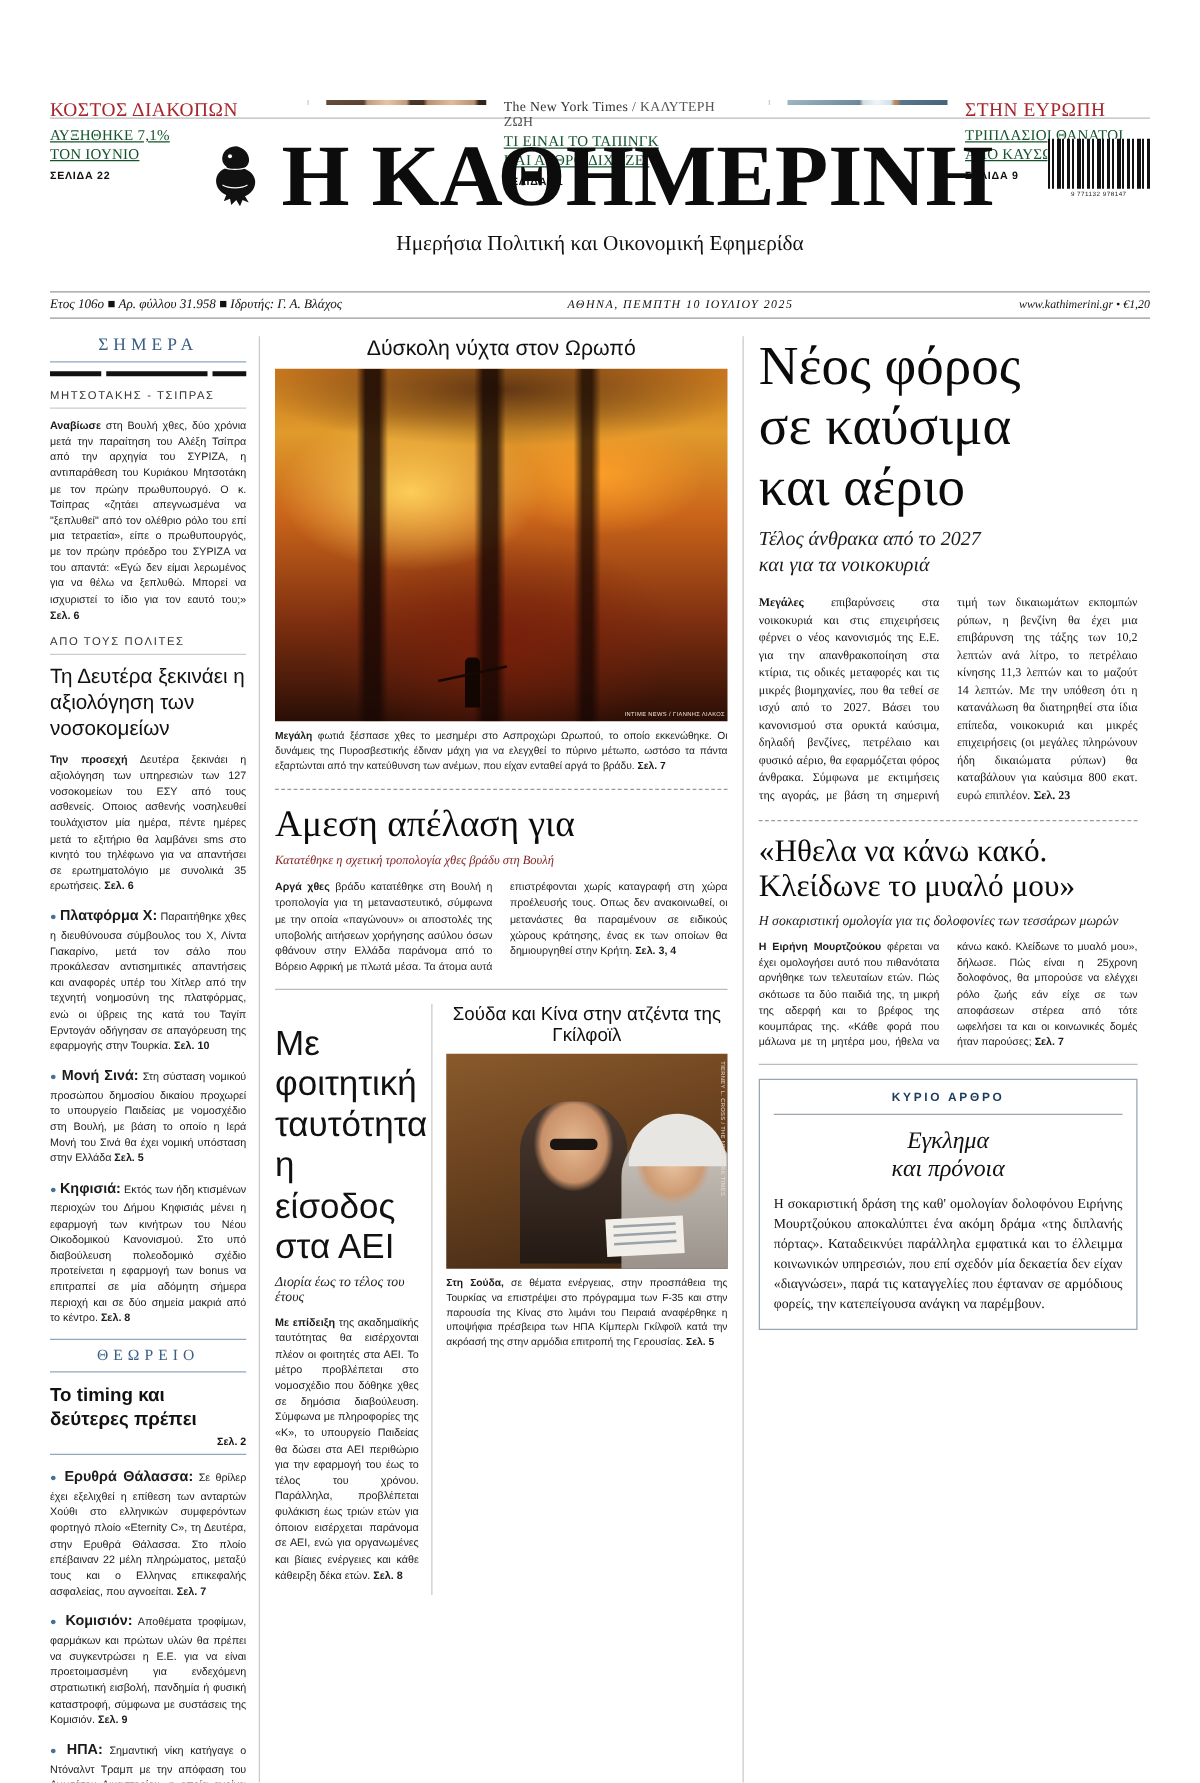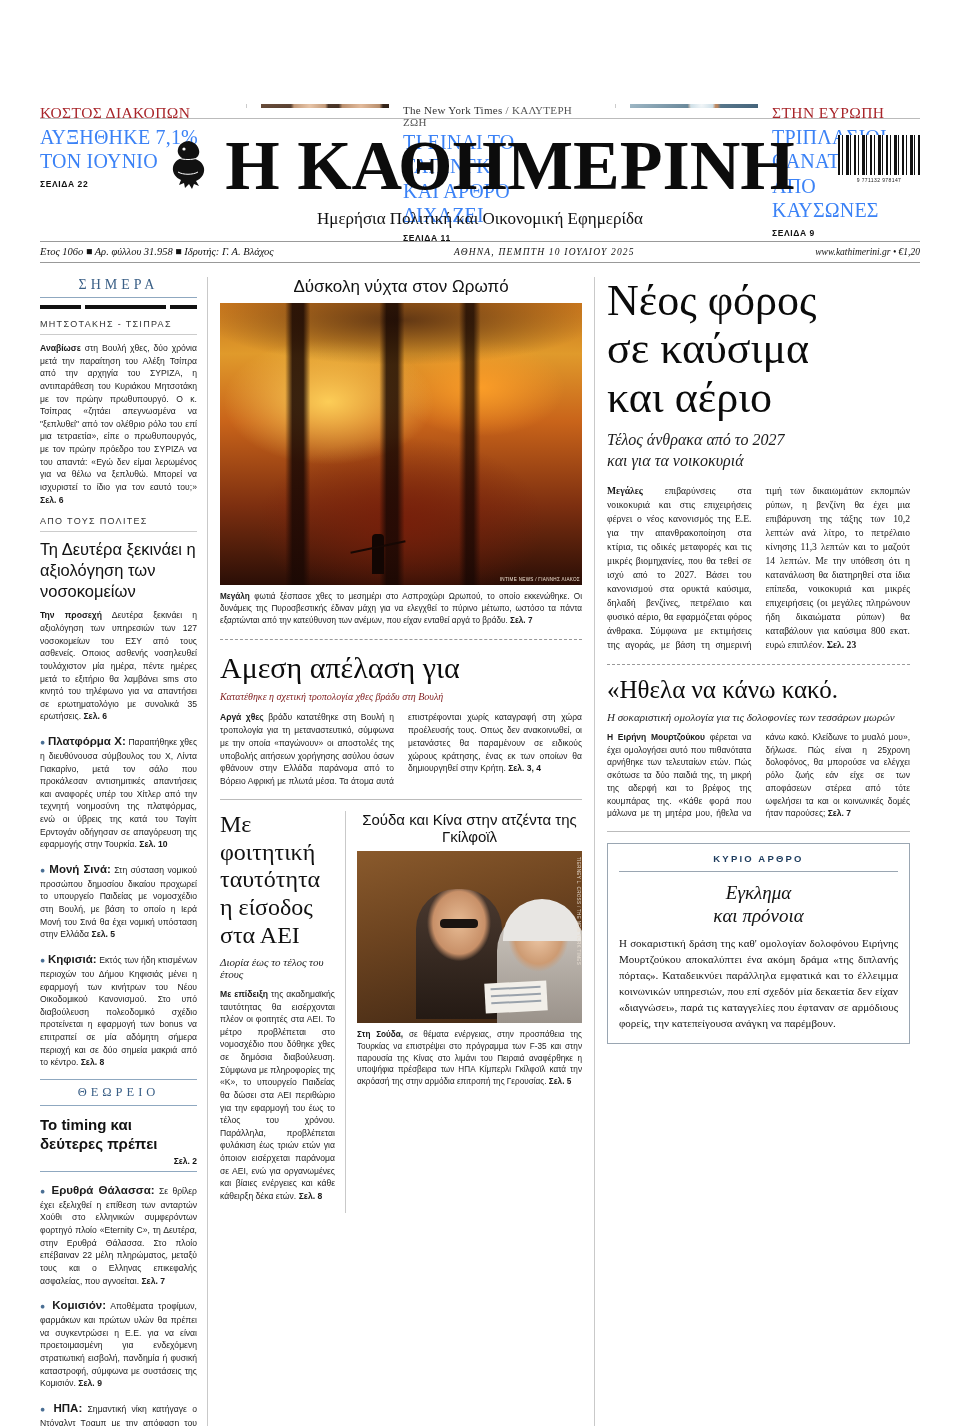--- a/index.html
+++ b/index.html
@@ -7,25 +7,25 @@
   body {
     width: 960px; height: 1426px;
     background: #ffffff;
     font-family: "Liberation Sans", sans-serif;
     color: #111;
     overflow: hidden;
   }
   .page { width: 960px; height: 1426px; position: relative; padding: 0 40px; }
 
   
-  .topbanner { display: flex; align-items: stretch; padding-top: 80px; height: 84px; margin-top: 24px; }
+  .topbanner { display: flex; align-items: stretch; padding-top: 80px; height: 84px; }
   .tb-cell { display: flex; align-items: stretch; }
   .tb-text { padding-right: 14px; }
   .tb-kicker { font-family: "Liberation Serif", serif; font-size: 15.5px; letter-spacing: .4px; color: #a8252a; margin-bottom: 3px; }
-  .tb-line { font-family: "Liberation Serif", serif; font-size: 20px; letter-spacing: .2px; color: #3b82f6; line-height: 1.22; }
+  .tb-line { font-family: "Liberation Serif", serif; font-size: 12px; letter-spacing: .2px; color: #14532d; line-height: 1.22; text-decoration: underline; }
   .tb-page { font-size: 8.5px; font-weight: bold; letter-spacing: .6px; margin-top: 5px; color: #111; }
   .tb-nyt { font-family: "Liberation Serif", serif; font-size: 11px; color: #555; margin-bottom: 2px; letter-spacing: .3px;}
   .tb-nyt b { font-weight: normal; font-family: "Liberation Serif", serif; color:#333; }
   .tb-divider { width: 1px; background: #ccc; margin: 0 14px; }
   .tb-photo { width: 128px; background: #6a5242; position: relative; overflow: hidden; }
   .tb-photo .credit { position: absolute; left: 1px; top: 6px; writing-mode: vertical-rl; font-size: 4.4px; color: #ddd; letter-spacing: .3px; }
   .ph1 { background:
      radial-gradient(ellipse 26px 34px at 38% 48%, #e8c5a8 0%, #c29a7a 60%, rgba(0,0,0,0) 72%),
      radial-gradient(ellipse 30px 40px at 78% 56%, #e3bb9c 0%, #b98f6e 62%, rgba(0,0,0,0) 74%),
      linear-gradient(170deg, #6b4f3c, #2e1f16); }
@@ -38,21 +38,21 @@
   
   .masthead { text-align: center; padding-top: 12px; position: relative; }
   .mast-row { display: flex; align-items: center; justify-content: center; gap: 14px; }
   .logo-bird { width: 46px; height: 56px; flex: 0 0 auto; }
   .mast-title { font-family: "Liberation Serif", serif; font-size: 70px; font-weight: bold; letter-spacing: 0px; line-height: 1; color: #0c0c0c; }
   .barcode { position: absolute; right: 0; top: 16px; width: 82px; height: 50px; }
   .barcode .bars { height: 40px; width: 82px;
     background: repeating-linear-gradient(90deg,#111 0 2px,#fff 2px 4px,#111 4px 5px,#fff 5px 8px,#111 8px 11px,#fff 11px 12px,#111 12px 13px,#fff 13px 16px); }
   .barcode .bnum { font-size: 5px; letter-spacing: .4px; color: #222; text-align: center; margin-top: 2px;}
   .mast-sub { font-family: "Liberation Serif", serif; font-size: 17px; margin-top: 8px; color: #111; }
-  .mast-meta { display: flex; align-items: baseline; justify-content: space-between; border-top: 1px solid #999; border-bottom: 1px solid #999; margin-top: 12px; padding: 4px 0 5px 0; }
+  .mast-meta { display: flex; align-items: baseline; justify-content: space-between; border-top: 1px solid #999; border-bottom: 1px solid #999; margin-top: 28px; padding: 4px 0 5px 0; }
   .mm-left { font-family: "Liberation Serif", serif; font-style: italic; font-size: 10.5px; color: #111; }
   .mm-center { font-family: "Liberation Serif", serif; font-style: italic; font-size: 9.5px; letter-spacing: 1.2px; color: #111; }
   .mm-right { font-family: "Liberation Serif", serif; font-style: italic; font-size: 9.5px; color: #111; }
 
   
   .grid { display: flex; margin-top: 14px; }
   .col-left { width: 168px; flex: 0 0 168px; border-right: 1px solid #c9c9c9; padding-right: 10px; }
   .col-mid { width: 386px; flex: 0 0 386px; padding: 0 12px; }
   .col-right { width: 316px; flex: 0 0 316px; padding-left: 12px; border-left: 1px solid #c9c9c9; }
 
@@ -98,21 +98,21 @@
   .solid-rule { border: 0; border-top: 1px solid #bbb; margin: 11px 0; }
 
   .art-h1 { font-family: "Liberation Serif", serif; font-size: 30px; line-height: 1.12; margin: 0 0 7px 0; font-weight: normal; color: #0c0c0c; }
   .art-sub { font-family: Liberation Serif, serif; font-style: italic; font-size: 10px; color: #7f1d1d; margin: 0 0 9px 0; }
   .cols2 { column-count: 2; column-gap: 14px; }
   .body-m { font-size: 8.5px; line-height: 1.5; text-align: justify; color: #1b1b1b; margin: 0; }
 
   .mid-split { display: flex; }
   .ms-left { width: 126px; flex: 0 0 126px; padding-right: 10px; border-right: 1px solid #c9c9c9; }
   .ms-right { flex: 1; padding-left: 11px; }
-  .art-h2 { font-family: Liberation Serif, serif; font-size: 24px; line-height: 1.16; margin: 0 0 6px 0; font-weight: normal; }
+  .art-h2 { font-family: Liberation Sans, sans-serif; font-size: 28px; line-height: 1.16; margin: 16px 0 6px 0; font-weight: normal; }
   .art-sub-s { font-family: "Liberation Serif", serif; font-style: italic; font-size: 11px; color: #222; margin: 0 0 8px 0; }
 
   .senate-photo { width: 100%; height: 172px; position: relative; overflow: hidden;
     background: linear-gradient(165deg, #8a5a2c 0%, #6d4420 40%, #3d2513 100%); }
   .senate-photo .p1 { position:absolute; left: 26%; top: 22%; width: 86px; height: 130px; border-radius: 40px 40px 0 0;
     background: radial-gradient(ellipse 40px 48px at 50% 26%, #e7bb94 0%, #c89068 65%, rgba(0,0,0,0) 80%), linear-gradient(180deg, #4b3a30, #241a14); }
   .senate-photo .p1:after { content:""; position:absolute; left:24px; top:30px; width:38px; height:9px; background:#1b1410; border-radius:4px; }
   .senate-photo .p2 { position:absolute; left: 62%; top: 34%; width: 90px; height: 115px; border-radius: 42px 42px 0 0;
     background: radial-gradient(ellipse 38px 44px at 46% 24%, #ecc6a4 0%, #cd9b73 62%, rgba(0,0,0,0) 80%), linear-gradient(180deg, #cfc9c2, #9a928a); }
   .senate-photo .p2:before { content:""; position:absolute; left:6px; top:-10px; width:78px; height:42px; border-radius:40px 40px 0 0; background:#e8e6e3; }
@@ -300,20 +300,21 @@
         <div class="cols2">
           <p class="body-serif"><b>Μεγάλες</b><span> επιβαρύνσεις στα νοικοκυριά και στις επιχειρήσεις φέρνει ο νέος κανονισμός της Ε.Ε. για την απανθρακοποίηση στα κτίρια, τις οδικές μεταφορές και τις μικρές βιομηχανίες, που θα τεθεί σε ισχύ από το 2027. Βάσει του κανονισμού στα ορυκτά καύσιμα, δηλαδή βενζίνες, πετρέλαιο και φυσικό αέριο, θα εφαρμόζεται φόρος άνθρακα. Σύμφωνα με εκτιμήσεις της αγοράς, με βάση</span> <span>τη σημερινή τιμή των δικαιωμάτων εκπομπών ρύπων, η βενζίνη θα έχει μια επιβάρυνση της τάξης των 10,2 λεπτών ανά λίτρο, το πετρέλαιο κίνησης 11,3 λεπτών και το μαζούτ 14 λεπτών. Με την υπόθεση ότι η κατανάλωση θα διατηρηθεί στα ίδια επίπεδα, νοικοκυριά και μικρές επιχειρήσεις (οι μεγάλες πληρώνουν ήδη δικαιώματα ρύπων) θα καταβάλουν για καύσιμα 800 εκατ. ευρώ επιπλέον. </span><span class="page-ref">Σελ. 23</span></p>
         </div>
       </div>
 
       <hr class="dash-rule">
 
       <div>
         <h1 class="art-h1" style="font-size:25px">
           <span>«Ηθελα να κάνω κακό.</span><br>
+          <span>Κλείδωνε το μυαλό μου»</span>
         </h1>
         <div class="art-sub-s">Η σοκαριστική ομολογία για τις δολοφονίες των τεσσάρων μωρών</div>
         <div class="cols2">
           <p class="body-m"><b>Η Ειρήνη Μουρτζούκου</b><span> φέρεται να έχει ομολογήσει αυτό που πιθανότατα αρνήθηκε των τελευταίων ετών. Πώς σκότωσε τα δύο παιδιά της, τη μικρή της αδερφή και το βρέφος της κουμπάρας της. «Κάθε φορά που μάλωνα με τη μητέρα μου, ήθελα</span><span> να κάνω κακό. Κλείδωνε το μυαλό μου», δήλωσε. Πώς είναι η 25χρονη δολοφόνος, θα μπορούσε να ελέγχει ρόλο ζωής εάν είχε σε των αποφάσεων στέρεα από τότε ωφελήσει τα και οι κοινωνικές δομές ήταν παρούσες; </span><span class="page-ref">Σελ. 7</span></p>
         </div>
       </div>
 
       <hr class="solid-rule">
 
       <div class="editorial-box">

